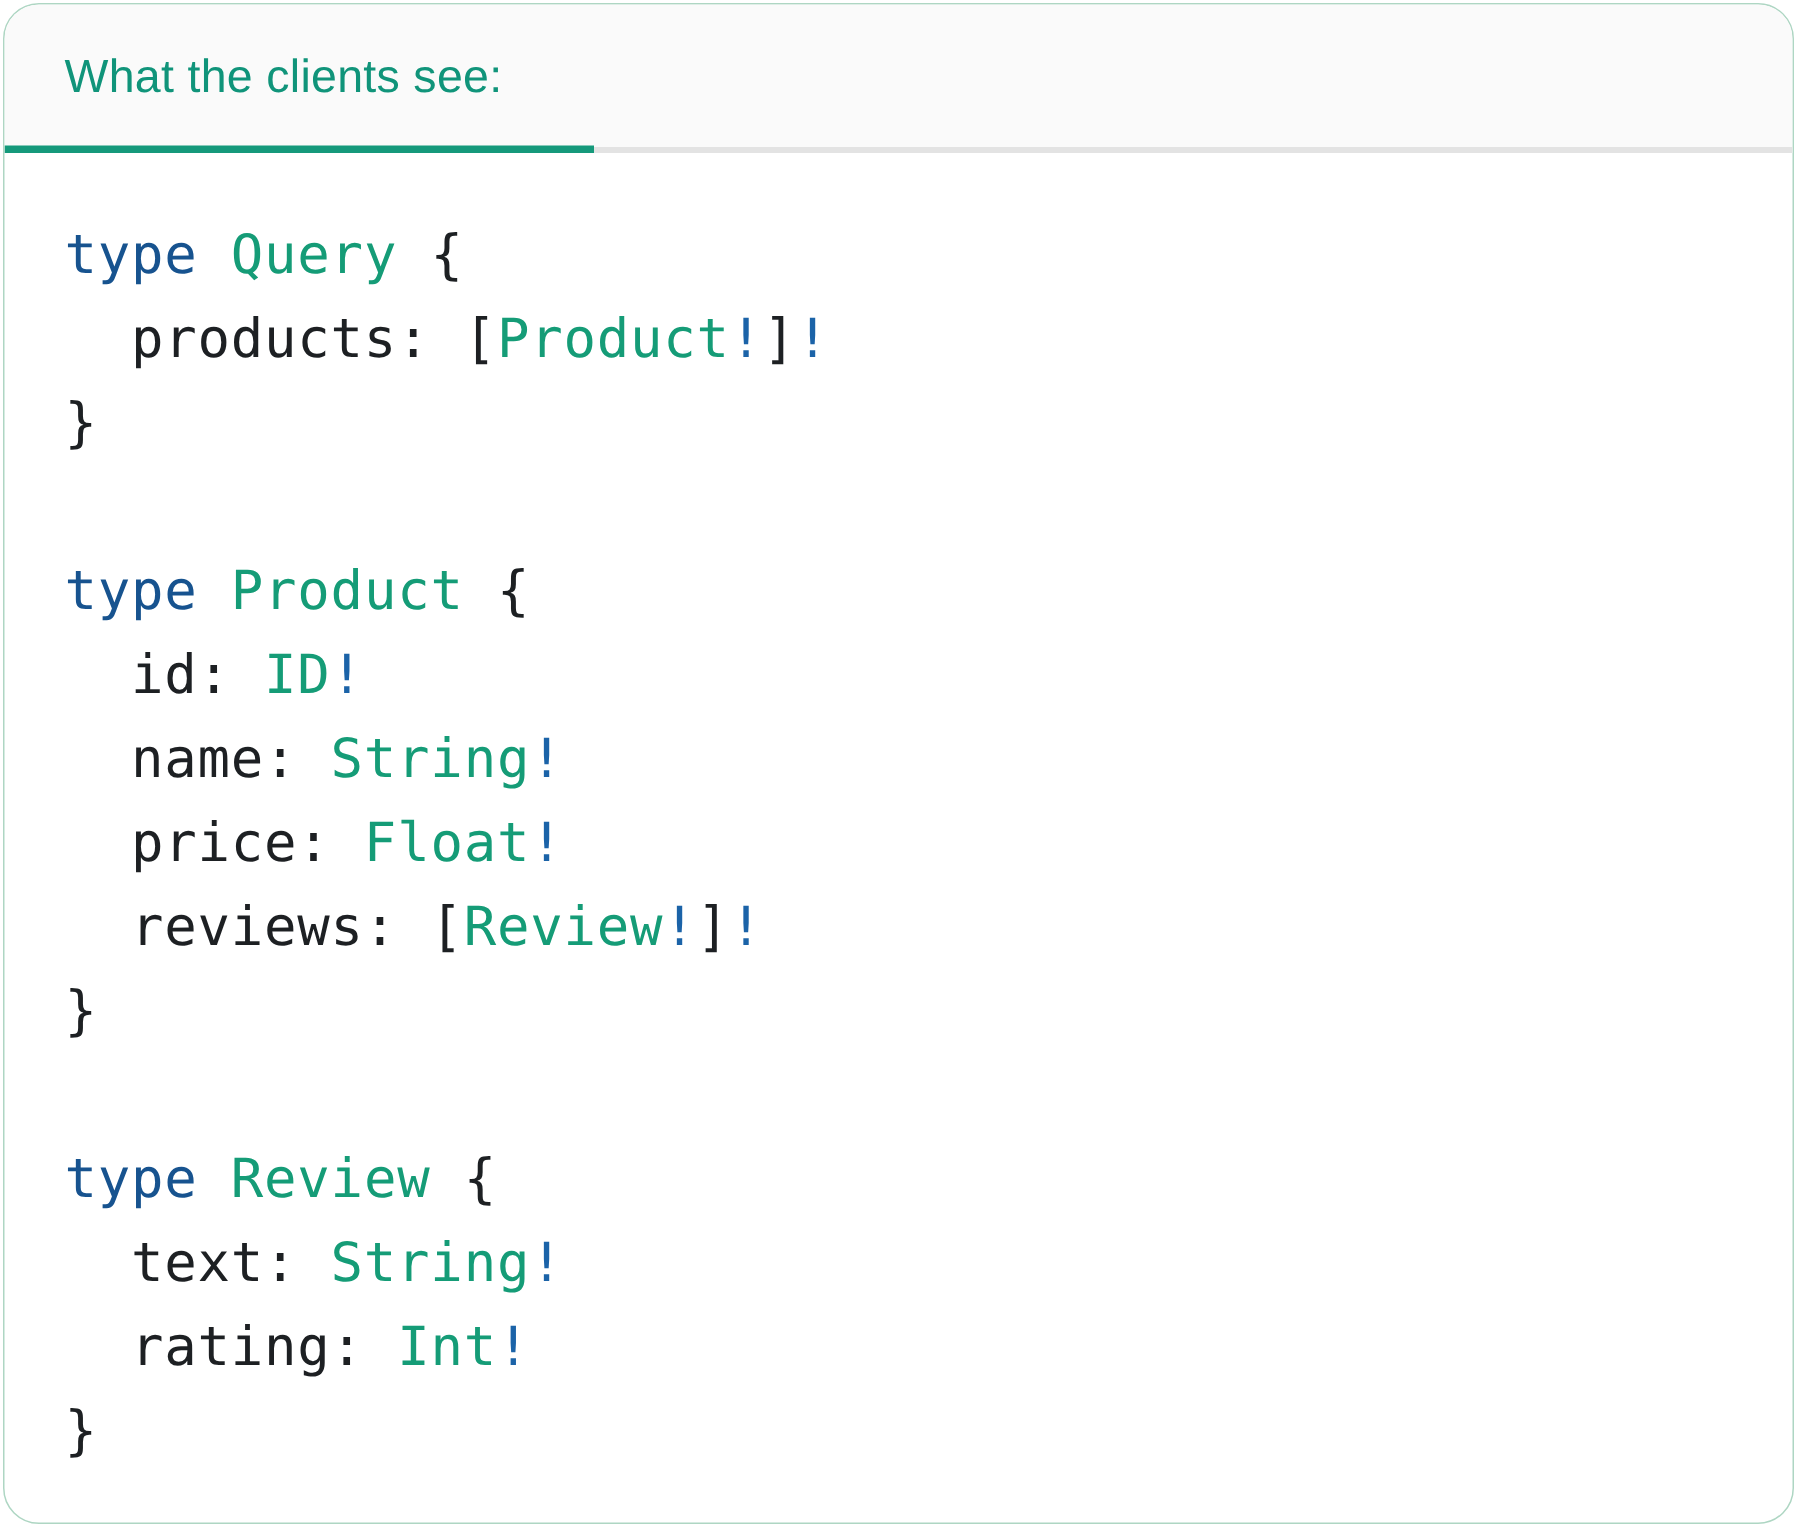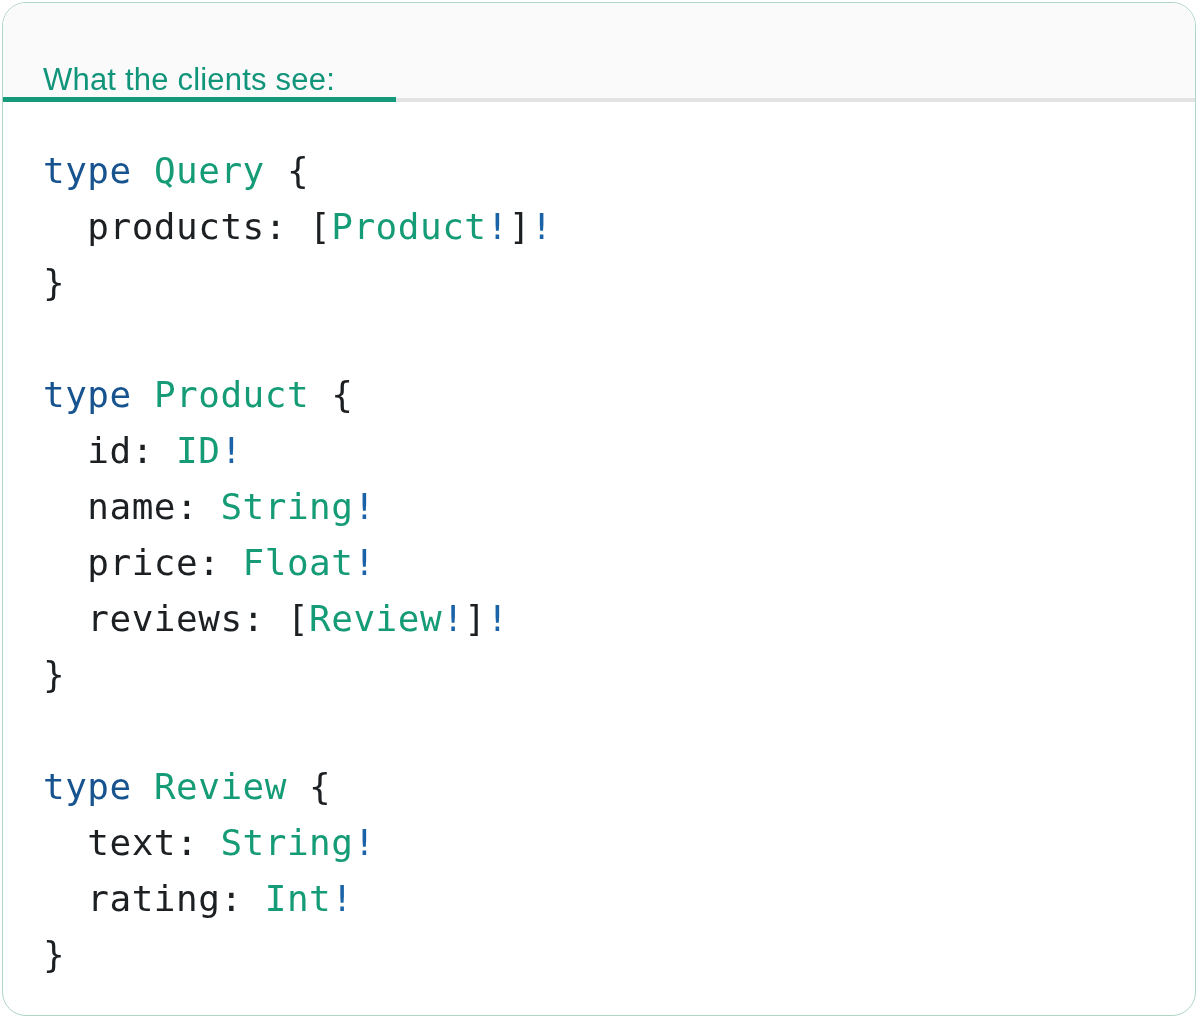--- a/index.html
+++ b/index.html
@@ -30,21 +30,21 @@
     background: var(--header-bg, #fafafa);
     border-bottom: 4px solid var(--divider-gray, #e3e3e3);
     box-sizing: content-box;
     display: flex;
     align-items: center;
     padding: 0 40px;
   }
 
   .tab {
     display: inline-flex;
-    align-items: flex-end;
+    align-items: center;
     height: 100%;
     cursor: pointer;
   }
 
   .tab-label {
     color: var(--header-text, #10947a);
     font-size: 31px;
     font-weight: 500;
     letter-spacing: 0.2px;
   }

